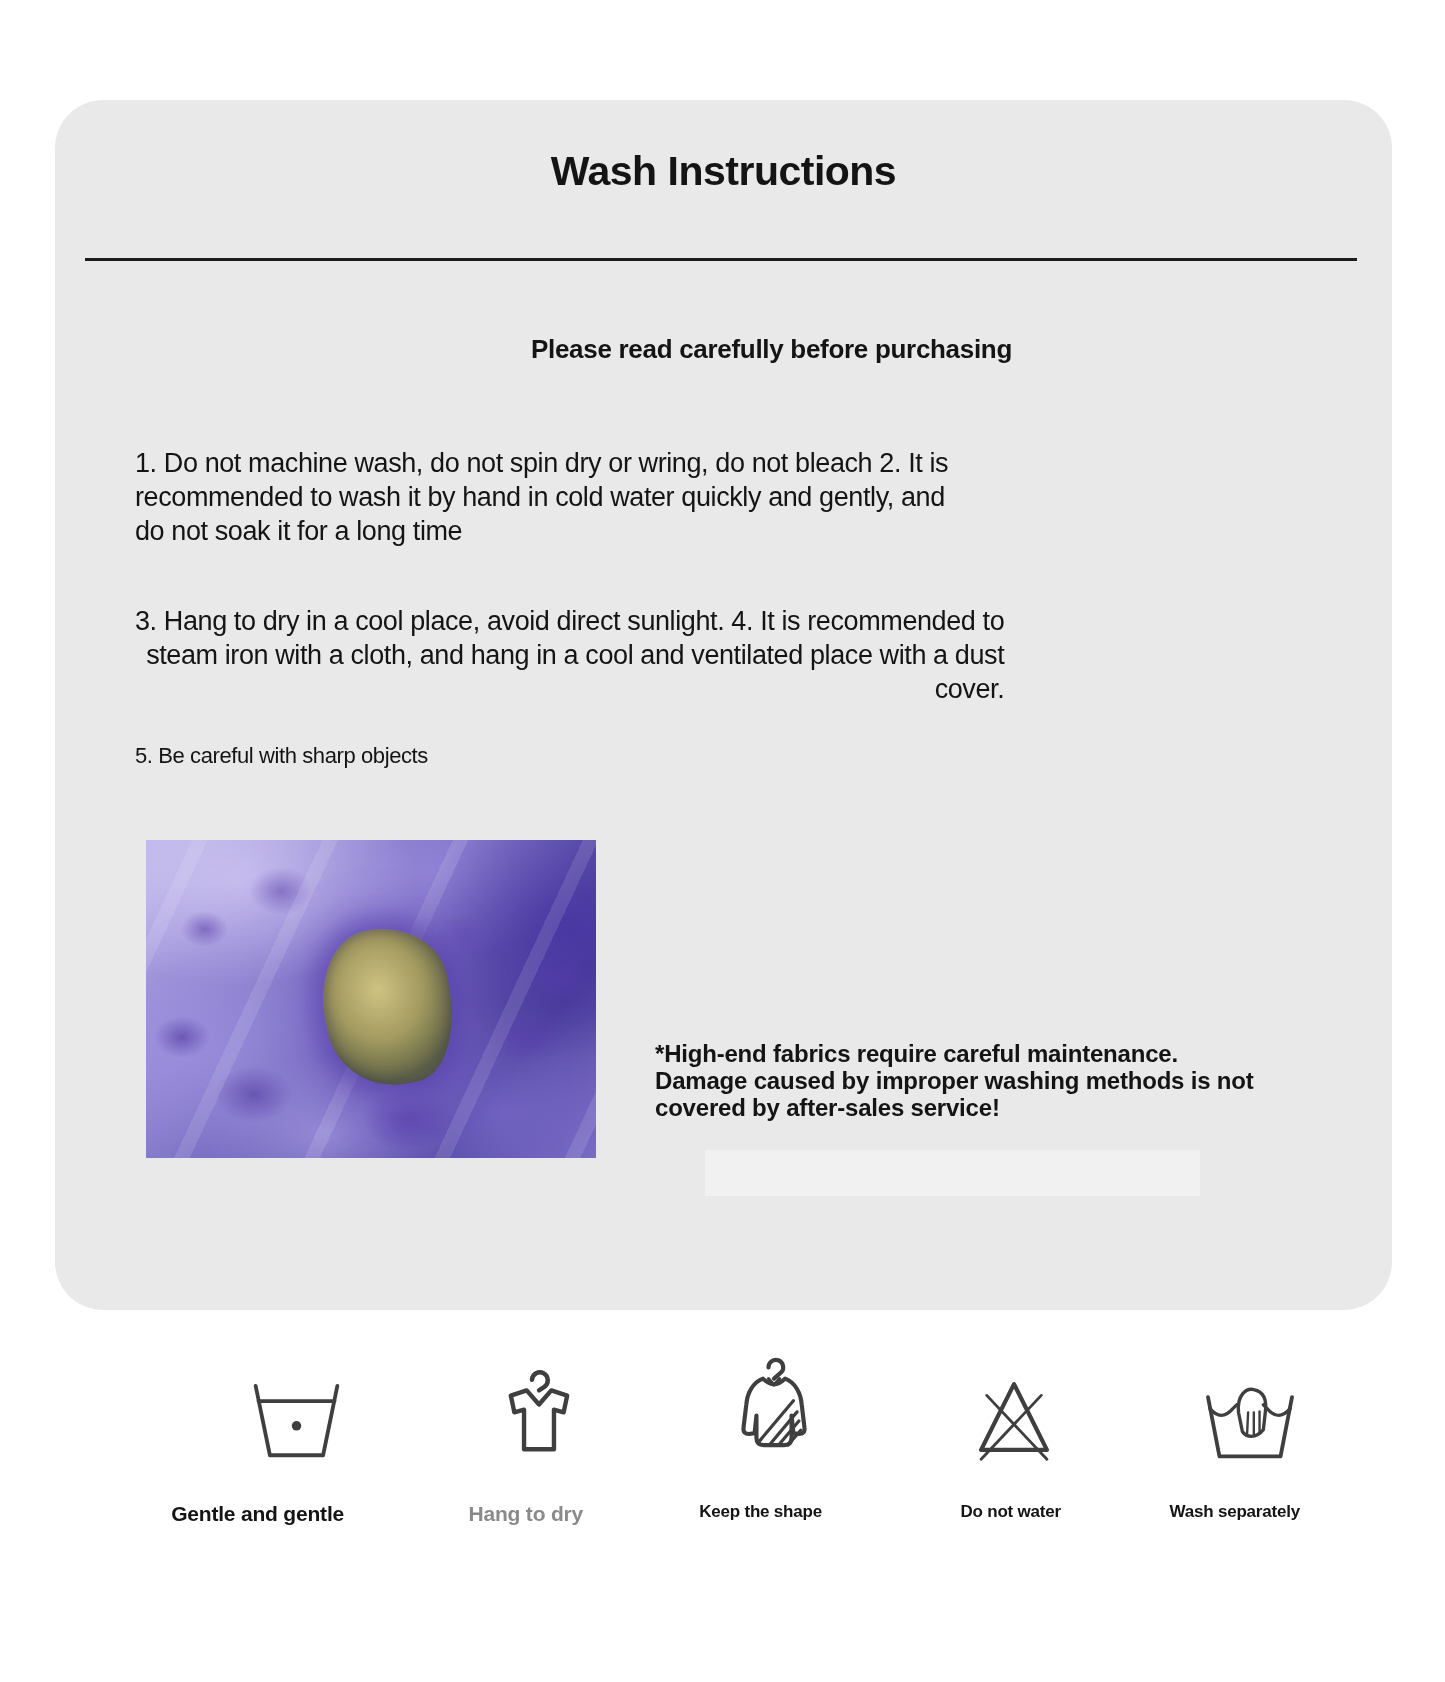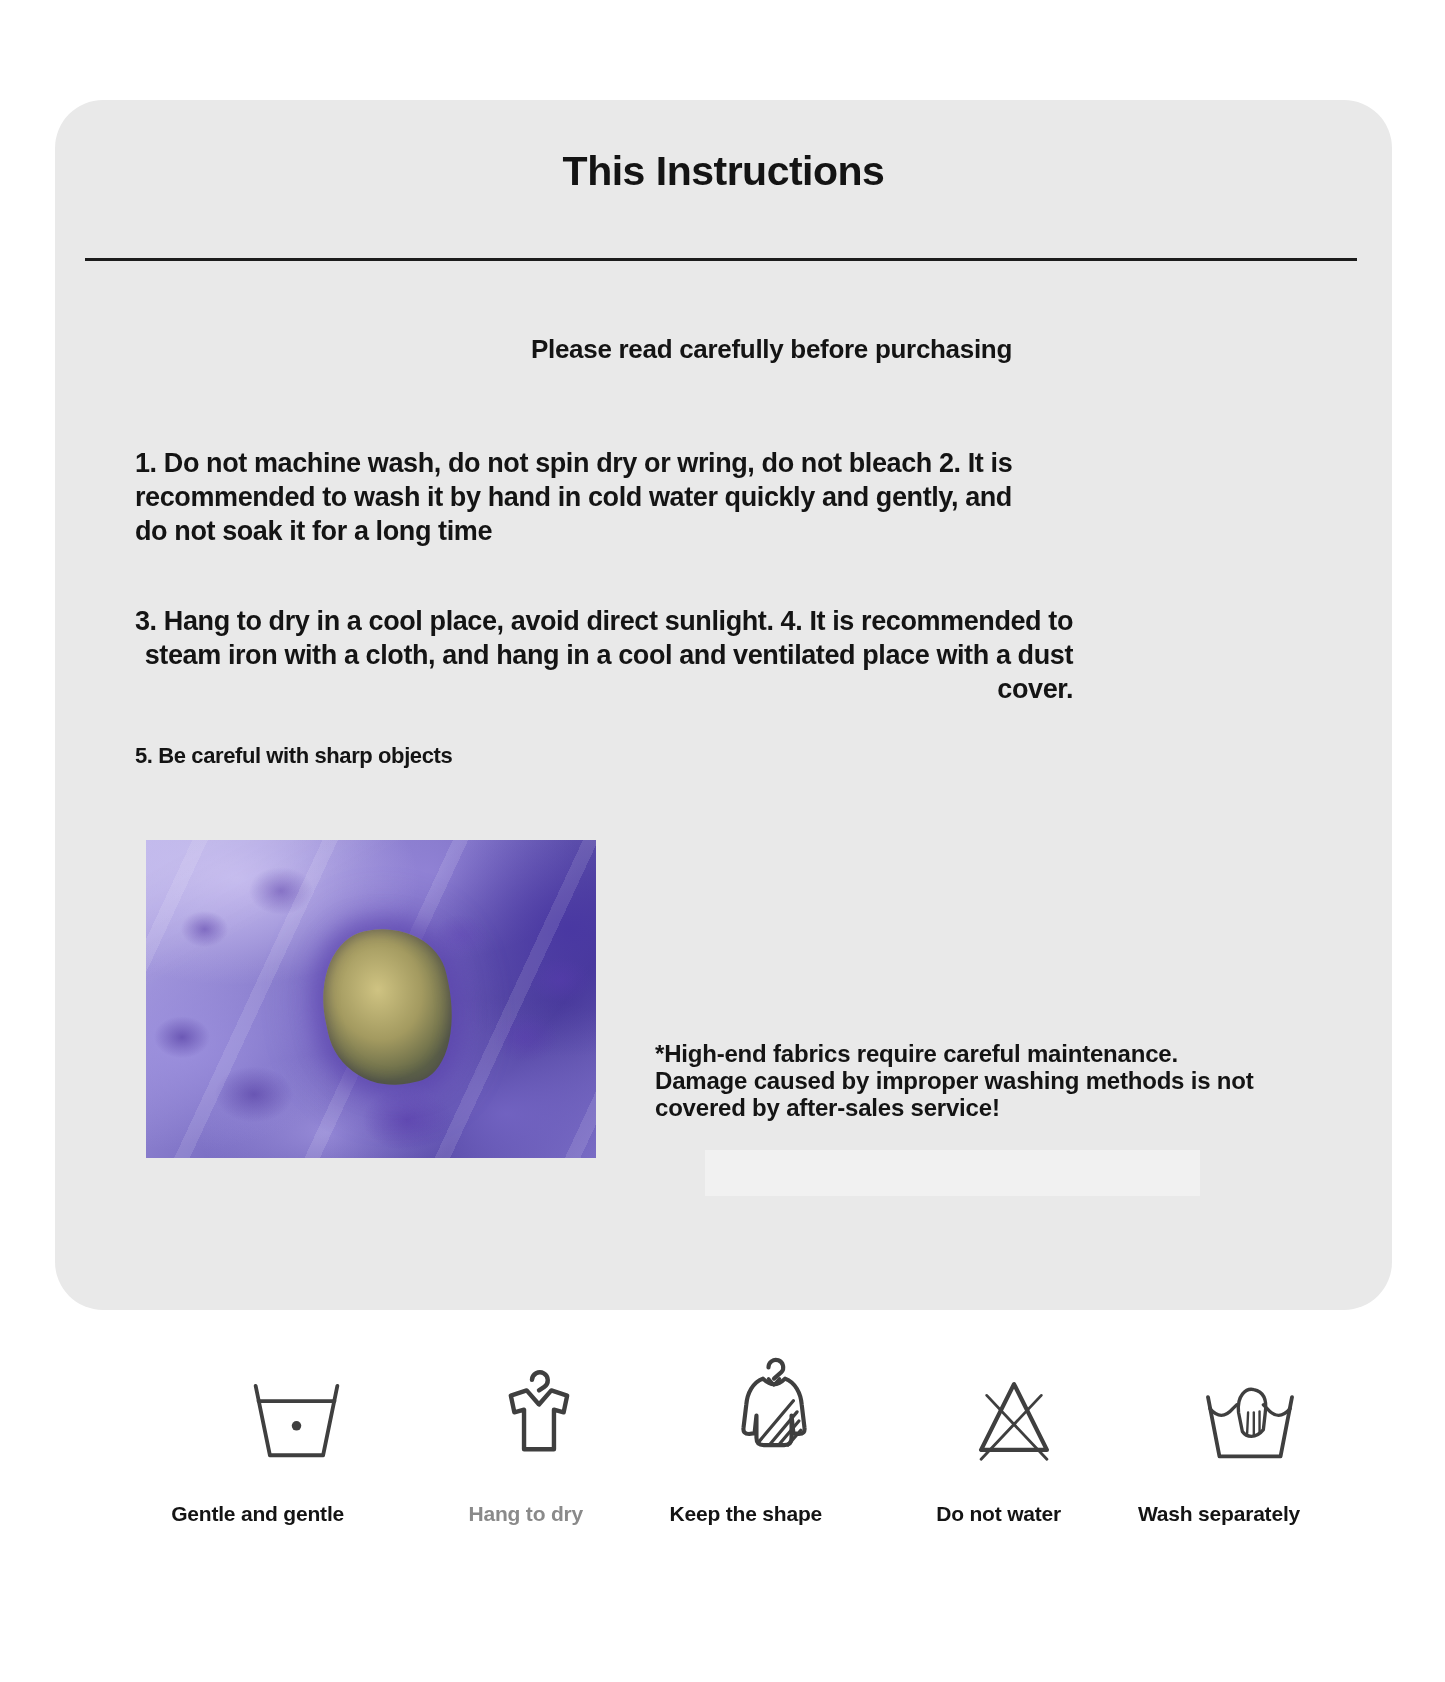--- a/index.html
+++ b/index.html
@@ -18,21 +18,21 @@
     font-size:41px;font-weight:bold;letter-spacing:-0.5px;margin:0;
   }
   .divider{
     position:absolute;left:30px;top:158px;width:1272px;height:0;
     border-top:3px solid var(--divider,#1c1c1c);
   }
   .subtitle{
     position:absolute;left:0;top:234px;width:100%;text-align:center;
     font-size:26px;font-weight:bold;letter-spacing:-0.3px;margin:0;padding-left:48px;
   }
-  .para{position:absolute;left:80px;font-weight:bold;letter-spacing:-0.4px;}
+  .para{position:absolute;left:80px;font-weight:normal;letter-spacing:-0.4px;}
   .para .ln{white-space:nowrap;}
   .p1{top:346px;font-size:27px;line-height:34px;}
   .p2{top:504px;font-size:27px;line-height:34px;text-align:right;}
   .p3{top:642px;font-size:22px;line-height:28px;}
   .warn-primary{
     position:absolute;left:600px;top:752px;font-size:26px;line-height:31px;
     font-weight:bold;letter-spacing:-0.3px;
   }
   .warn-secondary{
     position:absolute;left:600px;top:940px;font-size:24px;line-height:27px;
@@ -89,29 +89,29 @@
     position:absolute;left:105px;top:1368px;width:1195px;
     display:flex;justify-content:space-between;
   }
   .care-col{width:239px;display:flex;flex-direction:column;align-items:flex-end;}
   .icon-box{height:96px;display:flex;align-items:flex-end;justify-content:center;}
   .care-icon{stroke:var(--icon-stroke,#3f3f3f);fill:none;stroke-width:4;
     stroke-linejoin:round;stroke-linecap:round;}
   .care-label{margin-top:38px;font-weight:bold;letter-spacing:-0.2px;}
   .care-label.strong{font-size:21px;color:var(--text,#141414);}
   .care-label.muted{font-size:21px;color:var(--muted-label,#8a8a8a);}
-  .care-label.normal{font-size:21px;color:var(--text,#141414);}
+  .care-label.normal{font-size:17px;color:var(--text,#141414);}
 </style>
 </head>
 <body>
 
 <div class="page">
 
   <section class="card">
-    <h1 class="title">This Instructions</h1>
+    <h1 class="title">Wash Instructions</h1>
     <div class="divider"></div>
     <h2 class="subtitle">Please read carefully before purchasing</h2>
 
     <div class="para p1">
       <div class="ln">1. Do not machine wash, do not spin dry or wring, do not bleach 2. It is</div>
       <div class="ln">recommended to wash it by hand in cold water quickly and gently, and</div>
       <div class="ln">do not soak it for a long time</div>
     </div>
 
     <div class="para p2">

